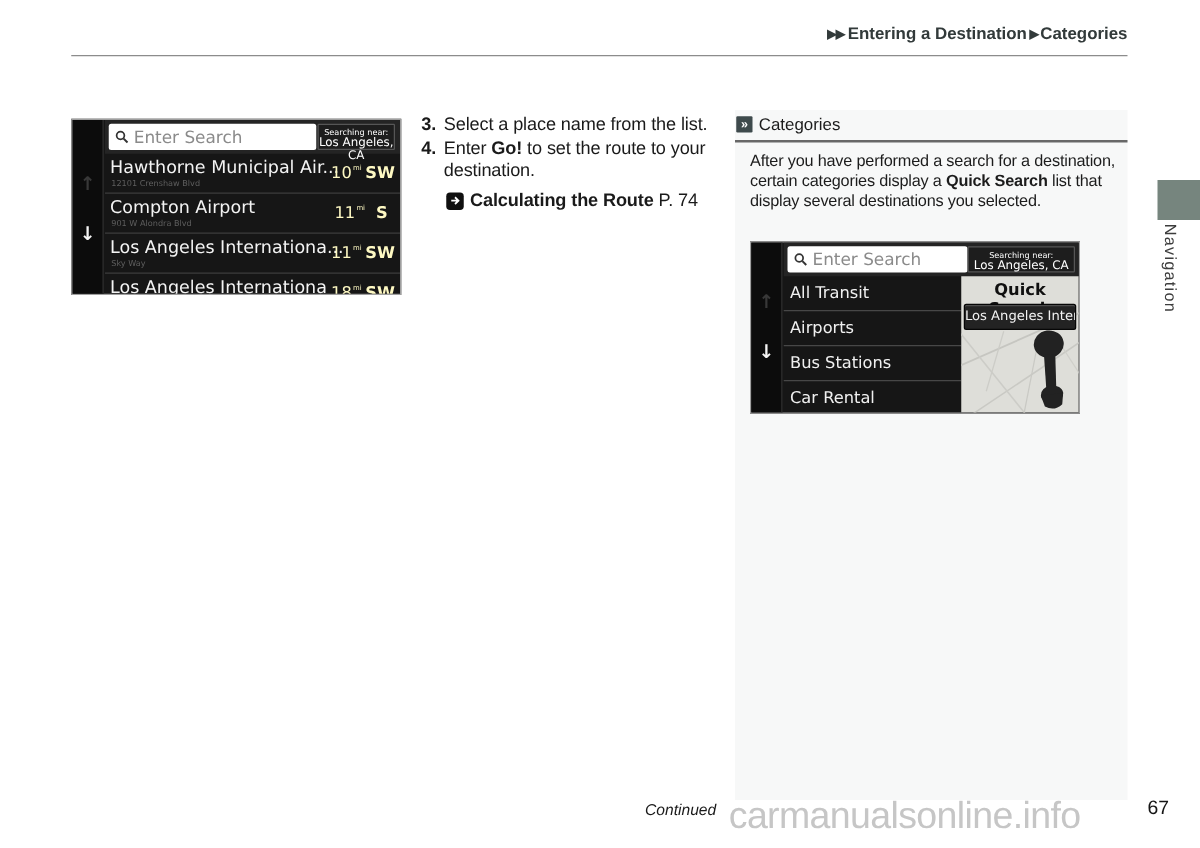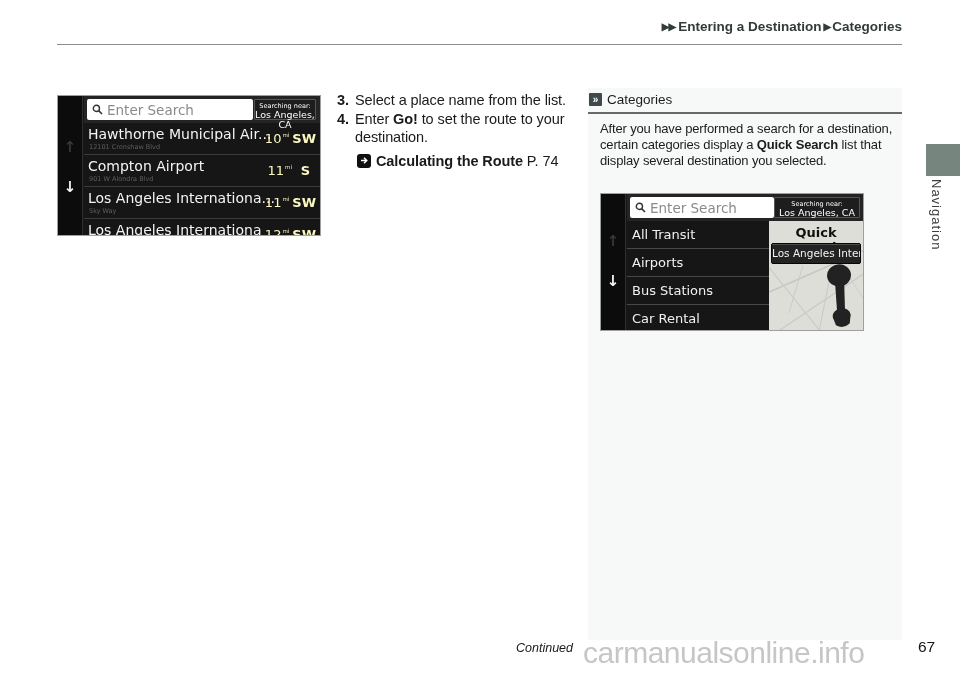--- a/index.html
+++ b/index.html
@@ -123,21 +123,21 @@
         <span class="addr">Sky Way</span>
         <span class="dist">
             <span>11</span>
             <span class="unit">mi</span>
             <span class="dir">SW</span>
           </span>
       </div>
       <div class="poi" style="top:96px;">
         <span class="name">Los Angeles Internationa</span>
         <span class="dist">
-            <span>12</span>
+            <span>18</span>
             <span class="unit">mi</span>
             <span class="dir">SW</span>
           </span>
       </div>
     </div>
   </div>
 
   <div class="steps">
     <div class="step">
       <span class="step-num">3.</span>
@@ -156,21 +156,21 @@
       <span><span class="ref-label">Calculating the Route</span><span> P. 74</span></span>
     </div>
   </div>
 
   <div class="panel">
     <div class="panel-head">
       <span class="ref-sq">»</span>
       <span class="ttl">Categories</span>
     </div>
     <div class="panel-body">
-      <div class="panel-para"><span>After you have performed a search for a destination, certain categories display a </span><b>Quick Search</b><span> list that display several destination you selected.</span></div>
+      <div class="panel-para"><span>After you have performed a search for a destination, certain categories display a </span><b>Quick Search</b><span> list that display several destinations you selected.</span></div>
     </div>
   </div>
 
   <div class="nav-screen" style="left:600px; top:193px; width:264px; height:138px;">
     <div class="strip">
       <div class="up" style="top:38px;">↑</div>
       <div class="down" style="top:78px;">↓</div>
     </div>
     <div class="topbar">
       <div class="search" style="width:144px;">

